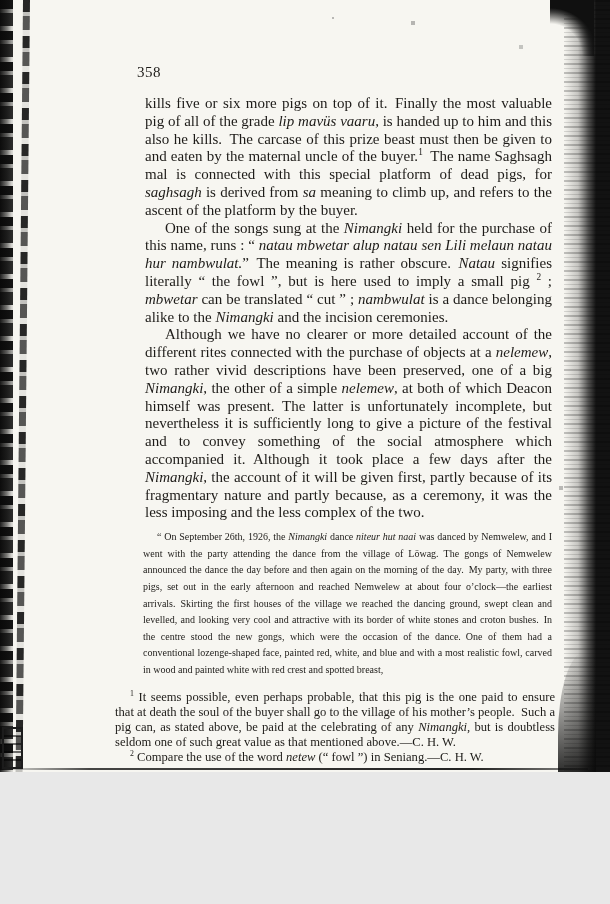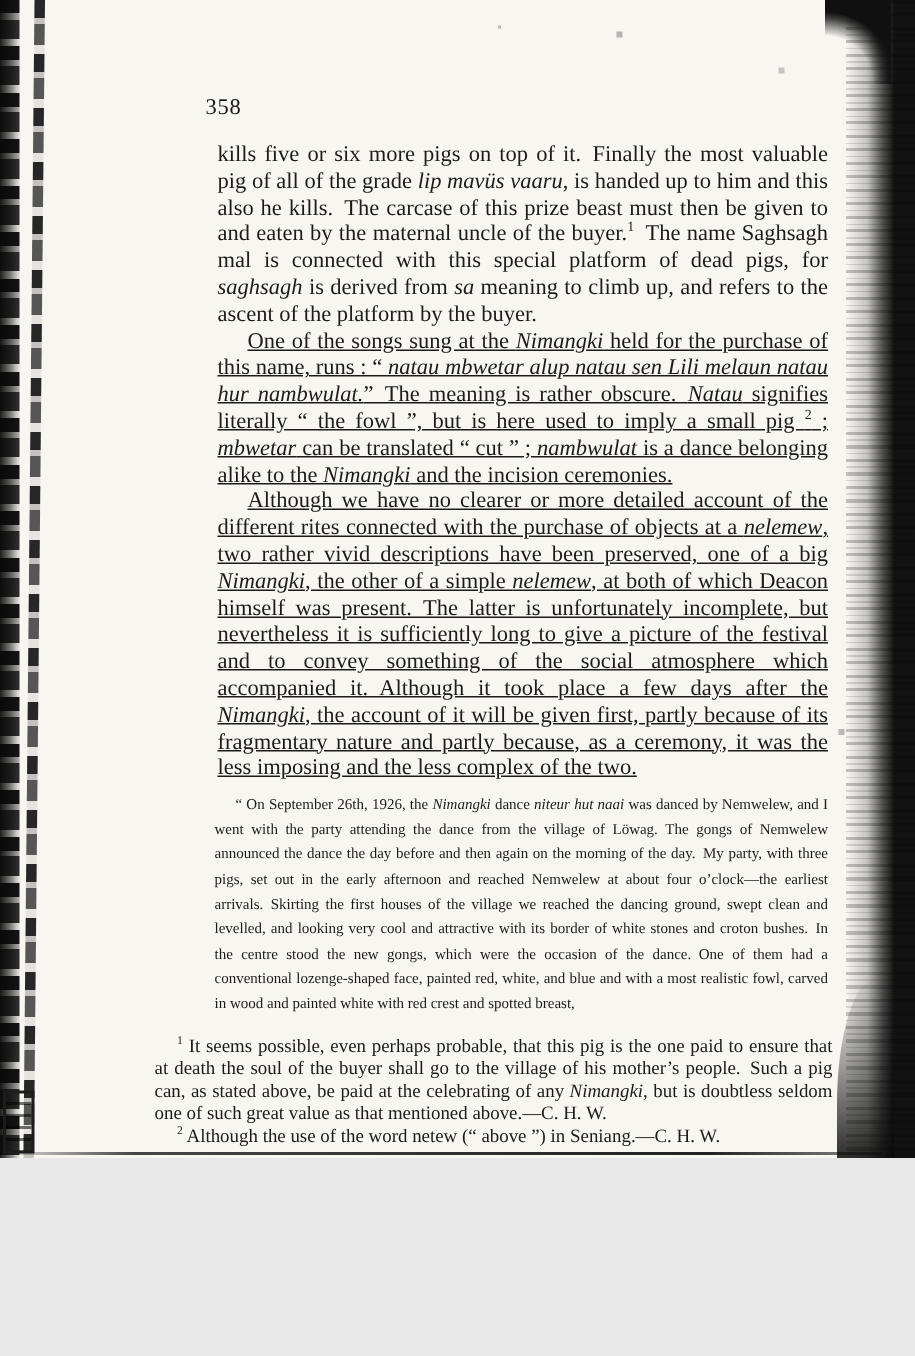--- a/index.html
+++ b/index.html
@@ -66,24 +66,24 @@
       560px 487px 0 1px rgba(70,70,70,.35),
       215px 853px 0 0 rgba(90,90,90,.35);
   }
   
   .content { position:absolute; left:103px; top:64px; width:454px; }
   .header { position:relative; height:20px; margin:0 5px 11px 28px; }
   .pagenum { position:absolute; left:6px; top:0; font-size:15px; letter-spacing:.5px; }
   .title { display:block; text-align:center; font-size:15px; letter-spacing:1.6px; }
   p { margin:0; text-align:justify; }
   .body { font-size:15px; line-height:17.8px; margin:0 5px 0 42px; }
-  .indent { text-indent:20px;text-decoration:underline; }
+  .indent { text-indent:20px; }
   .quote { font-size:10px; line-height:16.6px; margin:7px 5px 0 40px; text-indent:14px; }
   .footnotes { margin:12px 2px 0 0; }
-  .fn { font-size:12.6px; line-height:15px; text-indent:15px; }
+  .fn { font-size:12.6px; line-height:15px; text-indent:15px;margin-left:12px; }
   sup { font-size:62%; line-height:0; vertical-align:super; }
 </style>
 </head>
 <body>
 
 <div class="page">
 
   <div class="streak1"></div>
   <div class="streak2"></div>
   <div class="edge-right"></div>
@@ -99,17 +99,17 @@
     </div>
 
     <p class="body"><span>kills five or six more pigs on top of it. Finally the most valuable pig of all of the grade </span><span style="font-style: italic;">lip mavüs vaaru</span><span>, is handed up to him and this also he kills. The carcase of this prize beast must then be given to and eaten by the maternal uncle of the buyer.</span><sup>1</sup><span> The name Saghsagh mal is connected with this special platform of dead pigs, for </span><span style="font-style: italic;">saghsagh</span><span> is derived from </span><span style="font-style: italic;">sa</span><span> meaning to climb up, and refers to the ascent of the platform by the buyer.</span></p>
     <p class="body indent"><span>One of the songs sung at the </span><span style="font-style: italic;">Nimangki</span><span> held for the purchase of this name, runs : “ </span><span style="font-style: italic;">natau mbwetar alup natau sen Lili melaun natau hur nambwulat.</span><span>” The meaning is rather obscure. </span><span style="font-style: italic;">Natau</span><span> signifies literally “ the fowl ”, but is here used to imply a small pig </span><sup>2</sup><span> ; </span><span style="font-style: italic;">mbwetar</span><span> can be translated “ cut ” ; </span><span style="font-style: italic;">nambwulat</span><span> is a dance belonging alike to the </span><span style="font-style: italic;">Nimangki</span><span> and the incision ceremonies.</span></p>
     <p class="body indent"><span>Although we have no clearer or more detailed account of the different rites connected with the purchase of objects at a </span><span style="font-style: italic;">nelemew</span><span>, two rather vivid descriptions have been preserved, one of a big </span><span style="font-style: italic;">Nimangki</span><span>, the other of a simple </span><span style="font-style: italic;">nelemew</span><span>, at both of which Deacon himself was present. The latter is unfortunately incomplete, but nevertheless it is sufficiently long to give a picture of the festival and to convey something of the social atmosphere which accompanied it. Although it took place a few days after the </span><span style="font-style: italic;">Nimangki</span><span>, the account of it will be given first, partly because of its fragmentary nature and partly because, as a ceremony, it was the less imposing and the less complex of the two.</span></p>
 
     <p class="quote"><span>“ On September 26th, 1926, the </span><span style="font-style: italic;">Nimangki</span><span> dance </span><span style="font-style: italic;">niteur hut naai</span><span> was danced by Nemwelew, and I went with the party attending the dance from the village of Löwag. The gongs of Nemwelew announced the dance the day before and then again on the morning of the day. My party, with three pigs, set out in the early afternoon and reached Nemwelew at about four o’clock—the earliest arrivals. Skirting the first houses of the village we reached the dancing ground, swept clean and levelled, and looking very cool and attractive with its border of white stones and croton bushes. In the centre stood the new gongs, which were the occasion of the dance. One of them had a conventional lozenge-shaped face, painted red, white, and blue and with a most realistic fowl, carved in wood and painted white with red crest and spotted breast,</span></p>
 
     <div class="footnotes">
       <p class="fn"><sup>1</sup><span> It seems possible, even perhaps probable, that this pig is the one paid to ensure that at death the soul of the buyer shall go to the village of his mother’s people. Such a pig can, as stated above, be paid at the celebrating of any </span><span style="font-style: italic;">Nimangki</span><span>, but is doubtless seldom one of such great value as that mentioned above.—C. H. W.</span></p>
-      <p class="fn"><sup>2</sup><span> Although the use of the word </span><span style="">netew</span><span> (“ above ”) in Seniang.—C. H. W.</span></p>
+      <p class="fn"><sup>2</sup><span> Compare the use of the word </span><span style="font-style: italic;">netew</span><span> (“ fowl ”) in Seniang.—C. H. W.</span></p>
     </div>
   </div>
 
 </div>
 
 </body></html>

